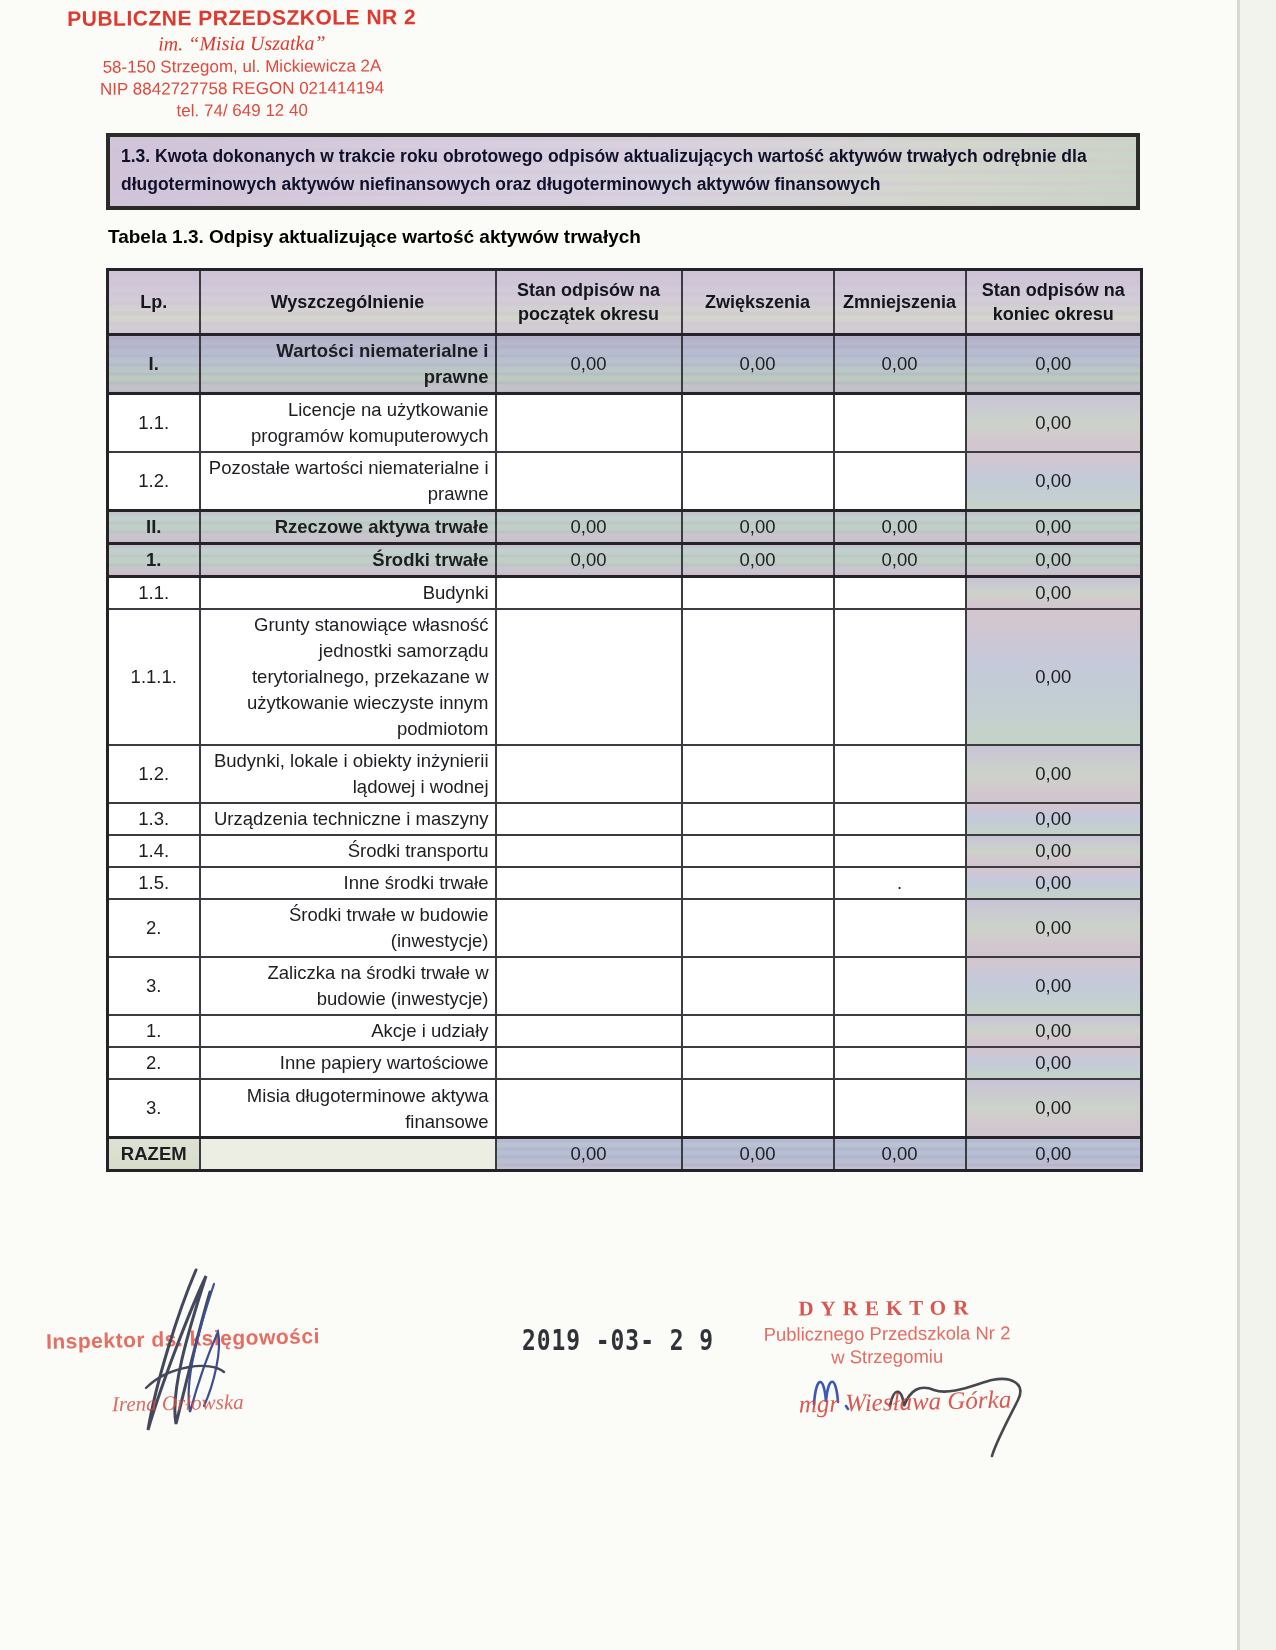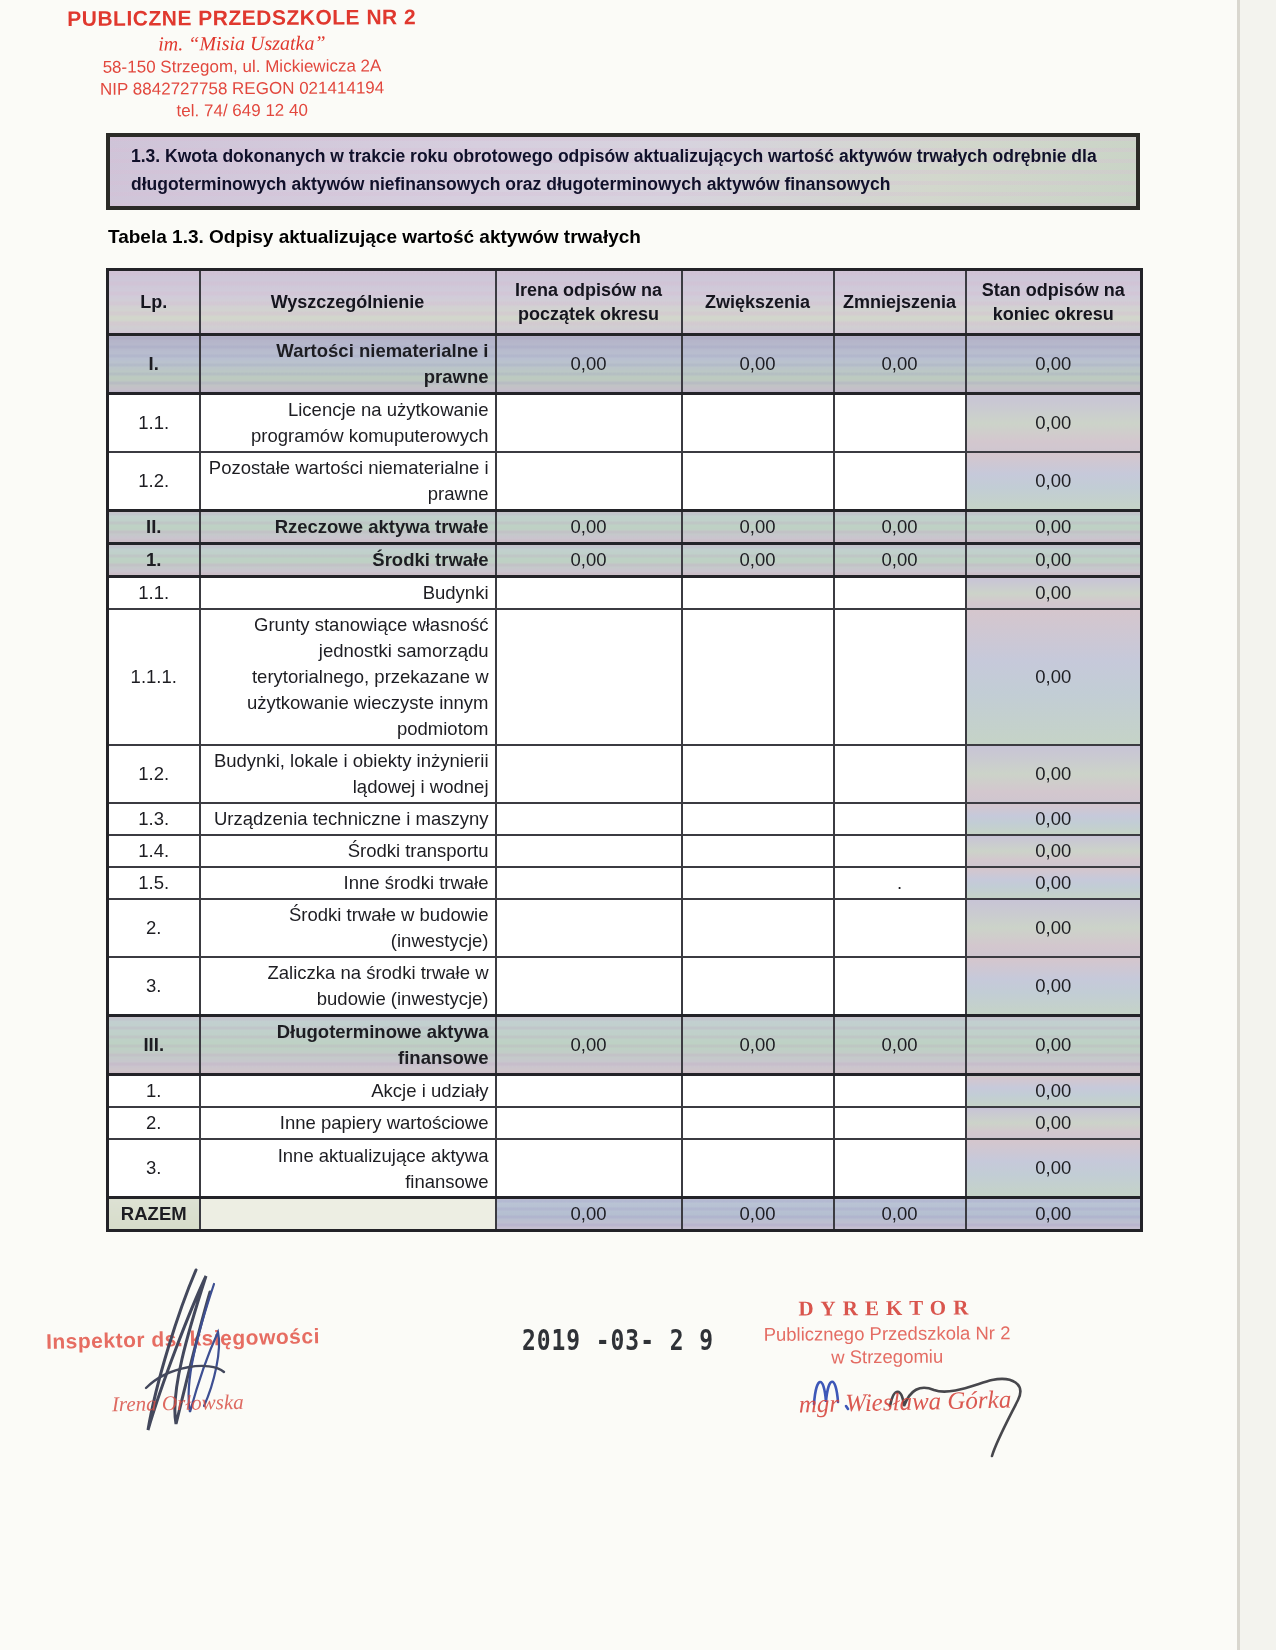--- a/index.html
+++ b/index.html
@@ -26,21 +26,21 @@
     transform:rotate(-0.3deg);
   }
   .stamp-top .l1{font-size:21px;font-weight:bold;letter-spacing:.5px;}
   .stamp-top .l2{font-family:"Liberation Serif",serif;font-style:italic;font-size:20px;margin-top:1px;}
   .stamp-top .l3,.stamp-top .l4,.stamp-top .l5{font-size:17px;margin-top:2px;opacity:.92;}
 
   
   .section-bar{
     position:absolute;left:106px;top:133px;width:1034px;box-sizing:border-box;
     border:4px solid #2b2b27;
-    padding:5px 9px 8px 21px;
+    padding:5px 9px 8px 11px;
     background:
       repeating-linear-gradient(180deg, rgba(216,190,214,.28) 0 4px, rgba(0,0,0,0) 4px 11px),
       linear-gradient(115deg,#cfc4d8 0%,#d6cede 35%,#d7d3de 55%,#d2d7cc 80%,#c9d4c6 100%);
     font-weight:bold;font-size:17.5px;line-height:1.6;color:#10102a;
   }
 
   
   .table-title{
     position:absolute;left:108px;top:226px;
     font-weight:bold;font-size:19px;color:#000;
@@ -170,21 +170,21 @@
       <col style="width:296px">
       <col style="width:186px">
     <col style="width:152px">
       <col style="width:132px">
       <col style="width:176px">
   </colgroup>
   <thead>
     <tr>
       <th>Lp.</th>
       <th>Wyszczególnienie</th>
-      <th>Irena odpisów na początek okresu</th>
+      <th>Stan odpisów na początek okresu</th>
       <th>Zwiększenia</th>
       <th>Zmniejszenia</th>
       <th>Stan odpisów na koniec okresu</th>
     </tr>
   </thead>
   <tbody>
 
   <tr class="section tint-lav">
       <td class="lp">I.</td>
       <td class="name"><span class="name-inner">Wartości niematerialne i prawne</span></td>
@@ -282,48 +282,40 @@
       <td class="val">0,00</td>
     </tr>
       <tr class="normal">
       <td class="lp">3.</td>
       <td class="name"><span class="name-inner">Zaliczka na środki trwałe w budowie (inwestycje)</span></td>
       <td class="val"></td>
       <td class="val"></td>
       <td class="val"></td>
       <td class="val">0,00</td>
     </tr>
-      <tr class="section tint-green">
-      <td class="lp">III.</td>
-      <td class="name"><span class="name-inner">Długoterminowe aktywa finansowe</span></td>
-      <td class="val">0,00</td>
-      <td class="val">0,00</td>
-      <td class="val">0,00</td>
-      <td class="val">0,00</td>
-    </tr>
       <tr class="normal">
       <td class="lp">1.</td>
       <td class="name"><span class="name-inner">Akcje i udziały</span></td>
       <td class="val"></td>
       <td class="val"></td>
       <td class="val"></td>
       <td class="val">0,00</td>
     </tr>
       <tr class="normal">
       <td class="lp">2.</td>
       <td class="name"><span class="name-inner">Inne papiery wartościowe</span></td>
       <td class="val"></td>
       <td class="val"></td>
       <td class="val"></td>
       <td class="val">0,00</td>
     </tr>
       <tr class="normal clipped">
       <td class="lp">3.</td>
       <td class="name">
-          <span class="name-inner">Inne aktualizujące aktywa finansowe</span>
+          <span class="name-inner">Misia długoterminowe aktywa finansowe</span>
         </td>
       <td class="val"></td>
       <td class="val"></td>
       <td class="val"></td>
       <td class="val">0,00</td>
     </tr>
       <tr class="razem">
       <td class="lp">RAZEM</td>
       <td class="name"><span class="name-inner"></span></td>
       <td class="val">0,00</td>

